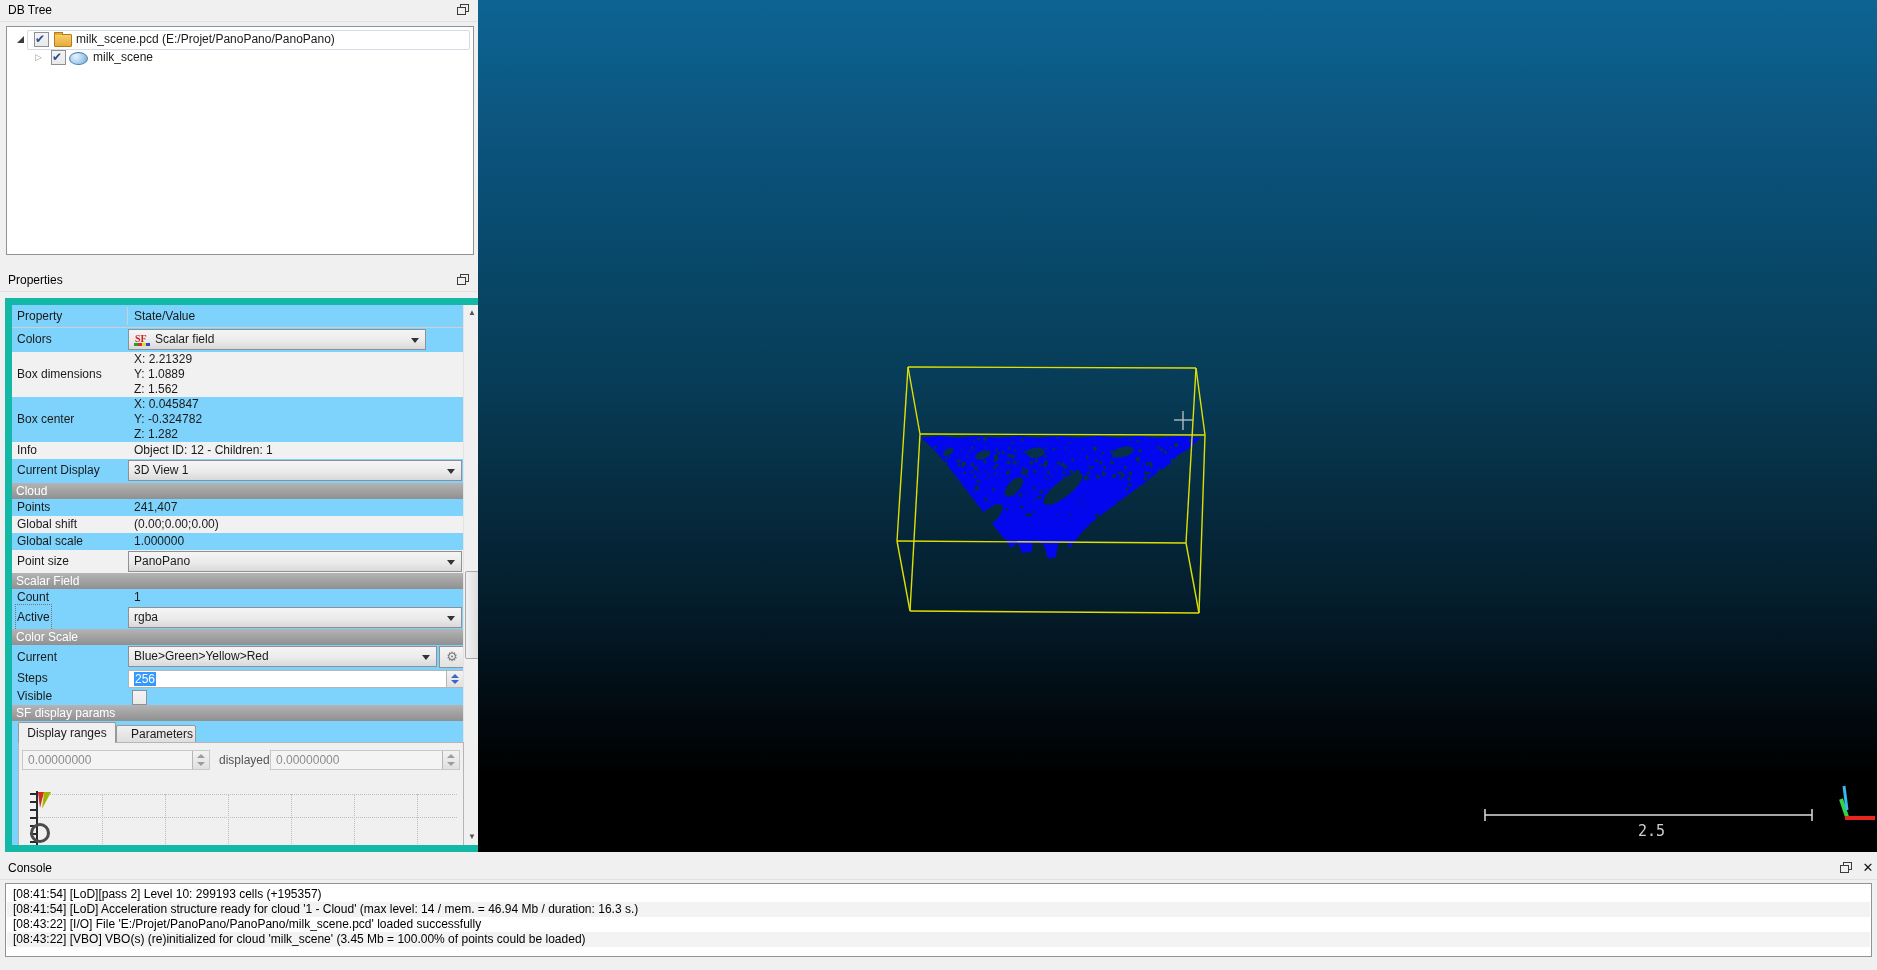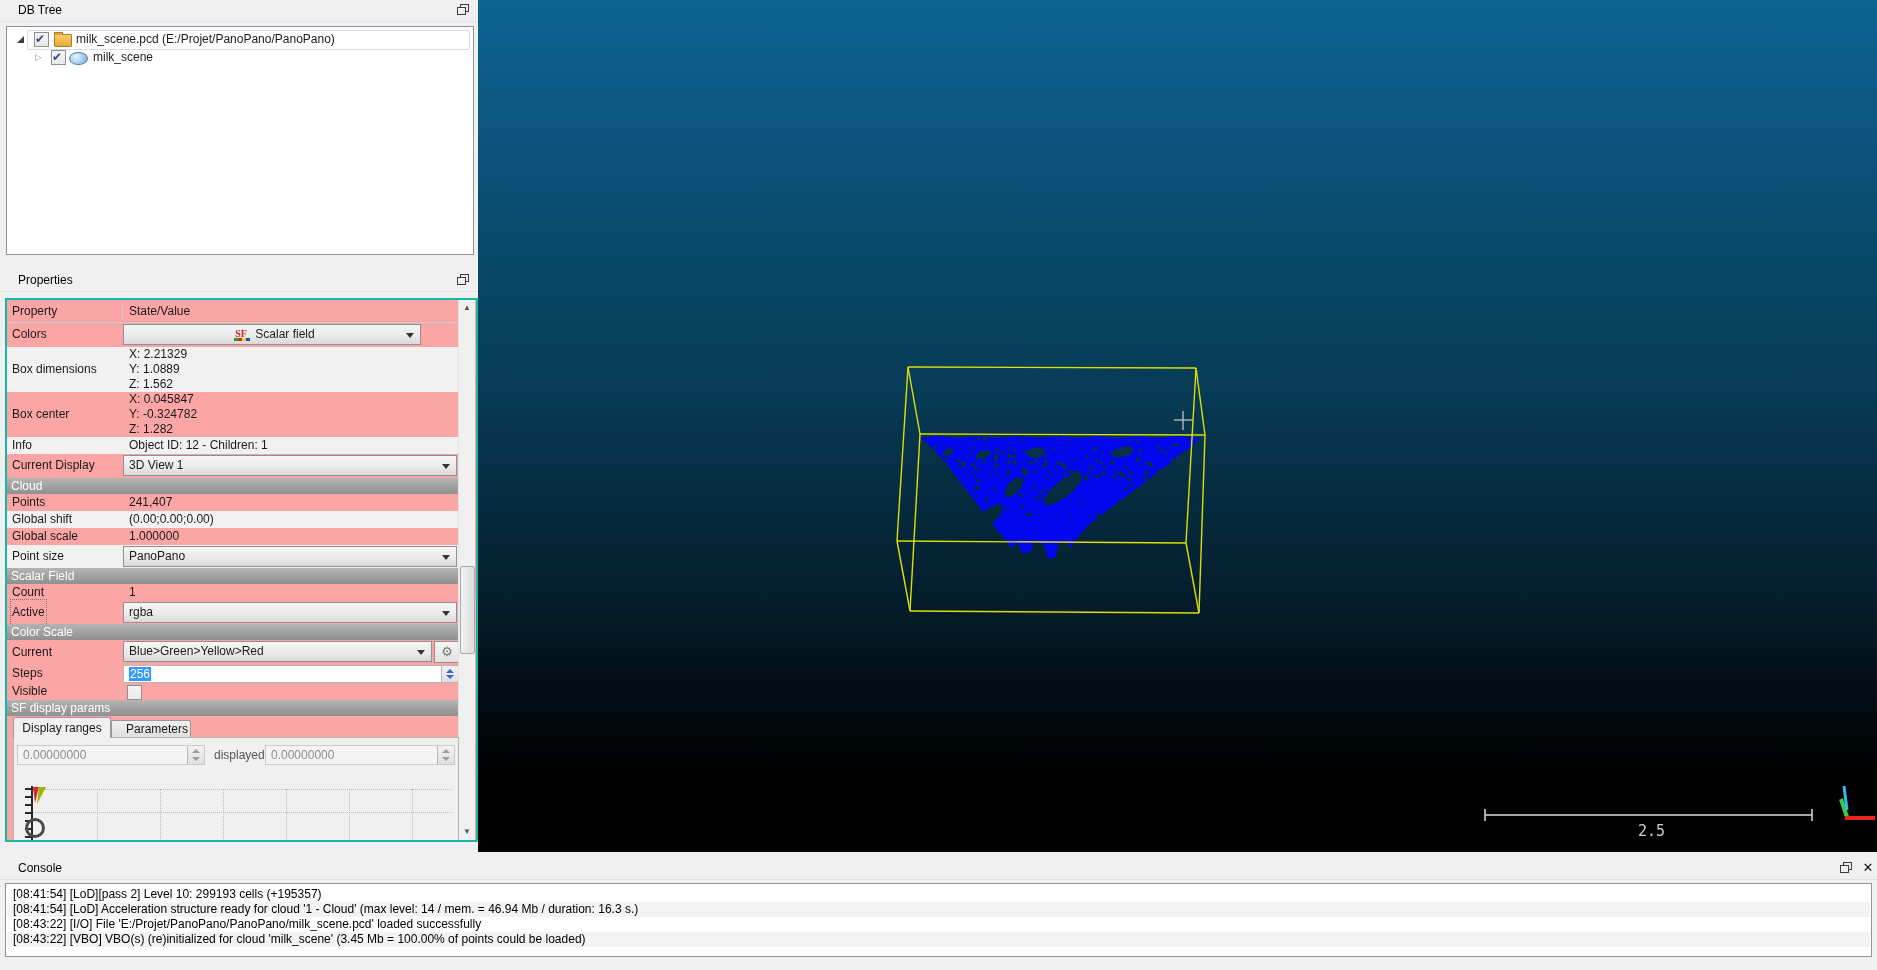--- a/index.html
+++ b/index.html
@@ -1,38 +1,38 @@
 <!DOCTYPE html>
 <html><head>
 <meta charset="utf-8">
 <style>
   html,body{margin:0;padding:0;background:#f0f0f0;}
   #app{position:relative;width:1877px;height:970px;overflow:hidden;background:#f0f0f0;
        font-family:"Liberation Sans",sans-serif;font-size:12px;color:#1a1a1a;}
   .abs{position:absolute;}
   
-  .dock-title{position:absolute;height:20px;line-height:20px;padding-left:18px;color:#000;}
+  .dock-title{position:absolute;height:20px;line-height:20px;padding-left:8px;color:#000;}
   .float-icon{position:absolute;width:12px;height:11px;}
   .float-icon::before{content:"";position:absolute;left:3px;top:0;width:7px;height:6px;border:1px solid #3c3c3c;background:#f0f0f0;}
   .float-icon::after{content:"";position:absolute;left:0;top:3px;width:7px;height:6px;border:1px solid #3c3c3c;background:#f0f0f0;}
   .close-icon{position:absolute;width:14px;height:14px;font-size:13px;line-height:14px;text-align:center;color:#111;}
   
   .white-box{position:absolute;background:#fff;border:1px solid #8f9296;}
   
   .tree-row{position:absolute;left:0;height:18px;line-height:18px;white-space:nowrap;}
   .sel-rect{position:absolute;left:20px;right:3px;top:0;height:18px;border:1px solid #d4dde6;border-radius:2px;}
   .expander-solid{position:absolute;width:0;height:0;border-left:7px solid transparent;border-bottom:7px solid #3c3c3c;top:6px;}
   .expander-hollow{position:absolute;top:0;font-size:9px;color:#9a9a9a;}
   .cb{position:absolute;width:13px;height:13px;top:2px;border:1px solid #8e9097;background:linear-gradient(#f4f4f4,#e9e9e9);}
   .cb.checked::after{content:"\2714";position:absolute;left:0px;top:-3px;font-size:12px;color:#2b4f91;}
   .folder-icon{position:absolute;top:4px;width:16px;height:11px;background:linear-gradient(#f7cf6a,#e8a93b);border:1px solid #b07d1e;border-radius:1px;}
   .folder-icon::before{content:"";position:absolute;left:-1px;top:-3px;width:7px;height:2px;background:#e8a93b;border:1px solid #b07d1e;border-bottom:none;border-radius:1px 1px 0 0;}
   .cloudpt-icon{position:absolute;top:4px;width:17px;height:11px;border-radius:50%;background:radial-gradient(circle at 35% 30%,#e8f4fd,#a6cdec 55%,#6fa4d4);border:1px solid #4a7dab;}
   
-  .tbl{position:absolute;left:5px;top:298px;width:469px;height:540px;background:#fca5a5;border:2px solid #14b8a6;overflow:hidden;}
+  .tbl{position:absolute;left:5px;top:298px;width:469px;height:540px;background:#7dd3fc;border:7px solid #14b8a6;overflow:hidden;}
   .trow{position:absolute;left:0;width:451px;}
   .trow.gray{background:#f1f1f1;}
   .cell-label{position:absolute;left:5px;color:#1a1a1a;white-space:nowrap;}
   .cell-value{position:absolute;left:122px;color:#1a1a1a;white-space:nowrap;}
   .sect{position:absolute;left:0;width:451px;height:16px;line-height:16px;padding-left:4px;color:#fff;
         background:linear-gradient(#b4b4b4,#909090);}
   .combo{position:absolute;height:21px;border:1px solid #8e9097;background:linear-gradient(#f5f5f5,#ebebeb 55%,#d9d9d9);
          line-height:19px;padding-left:5px;white-space:nowrap;box-sizing:border-box;}
   .combo .arrow{position:absolute;right:6px;top:8px;width:0;height:0;border-left:4px solid transparent;border-right:4px solid transparent;border-top:5px solid #333;}
   .sf-ico{position:relative;display:inline-block;width:17px;height:14px;margin-right:4px;vertical-align:-3px;}
@@ -106,21 +106,21 @@
 
     <div class="trow" style="top:0;height:22px;line-height:22px;border-bottom:1px solid #cfcfcf;width:451px;">
       <span class="cell-label">Property</span>
       <span class="abs" style="left:115px;top:2px;height:18px;border-left:1px solid #cfcfcf;"></span>
       <span class="cell-value">State/Value</span>
     </div>
 
     <div class="trow" style="top:23px;height:23px;line-height:23px;">
       <span class="cell-label">Colors</span>
     </div>
-    <div class="combo" style="left:116px;top:24px;width:298px;text-align:center;">
+    <div class="combo" style="left:116px;top:24px;width:298px;">
       <span class="sf-ico">
         <span class="sf-txt">SF</span>
         <span class="bars">
             <i style="background:#2a9d2a"></i>
             <i style="background:#d03030"></i>
             <i style="background:#e8d820"></i>
             <i style="background:#2848d8"></i>
           </span>
       </span><span>Scalar field</span>
       <span class="arrow"></span>

